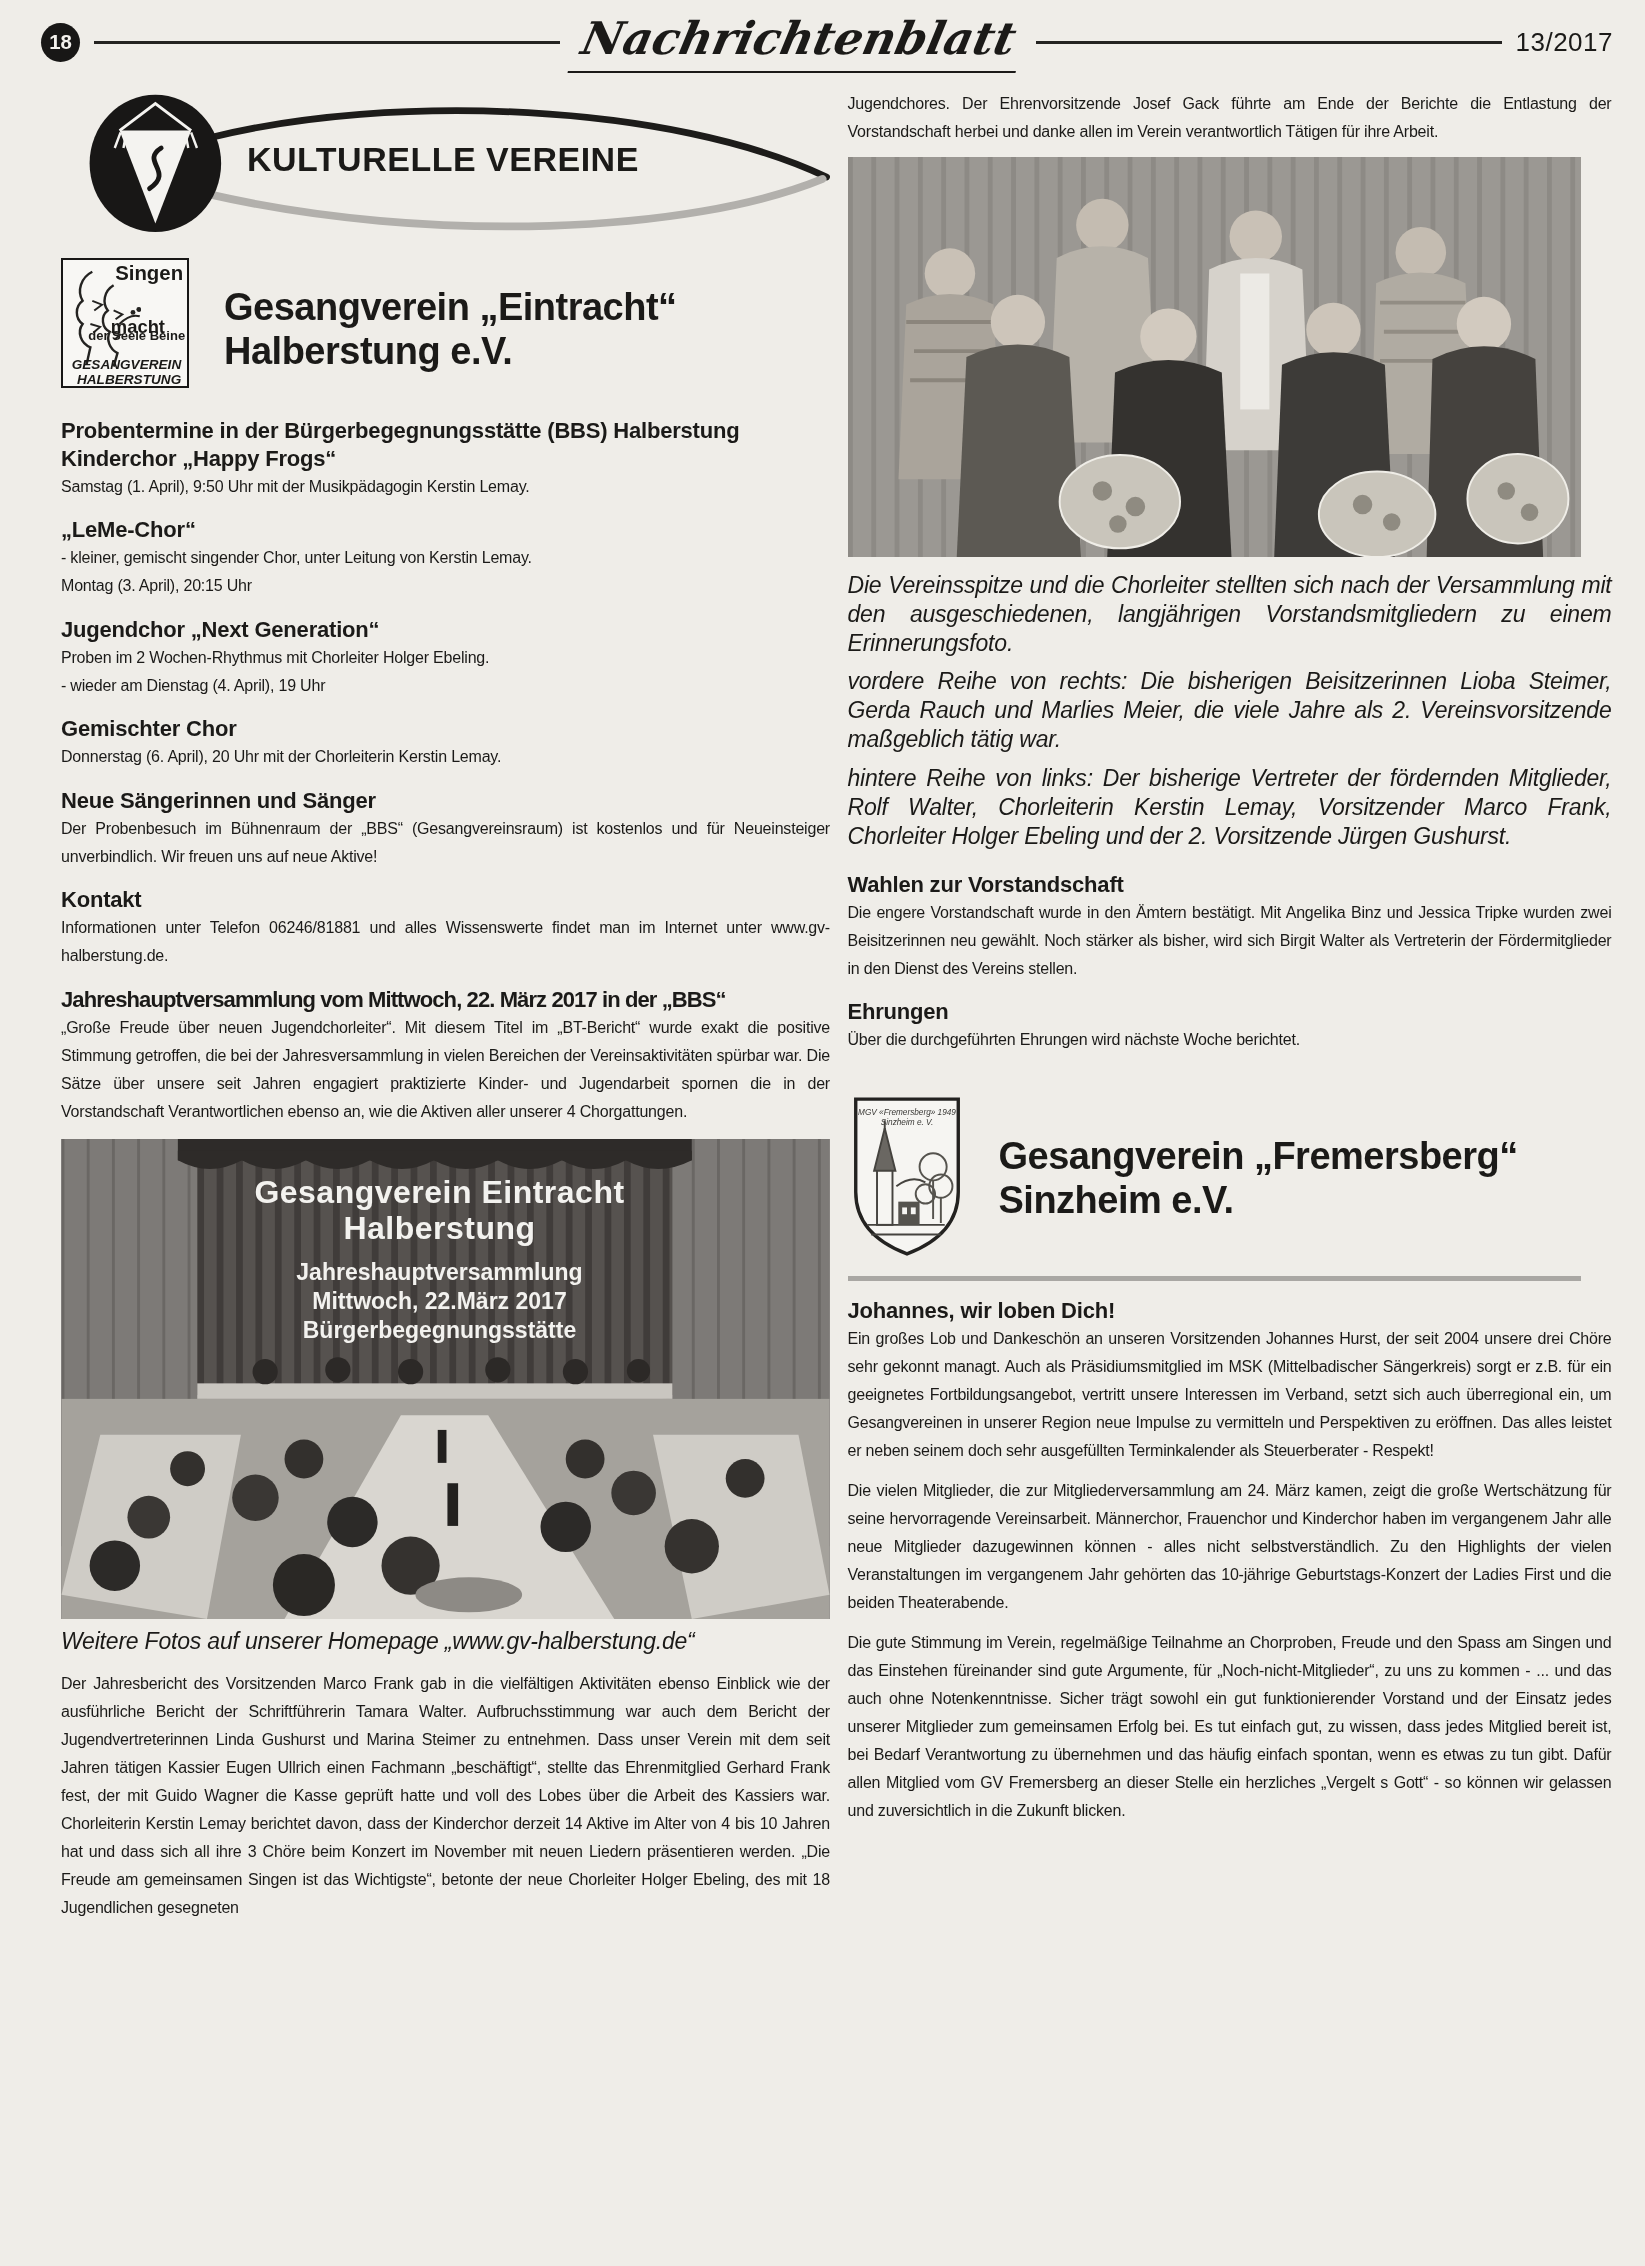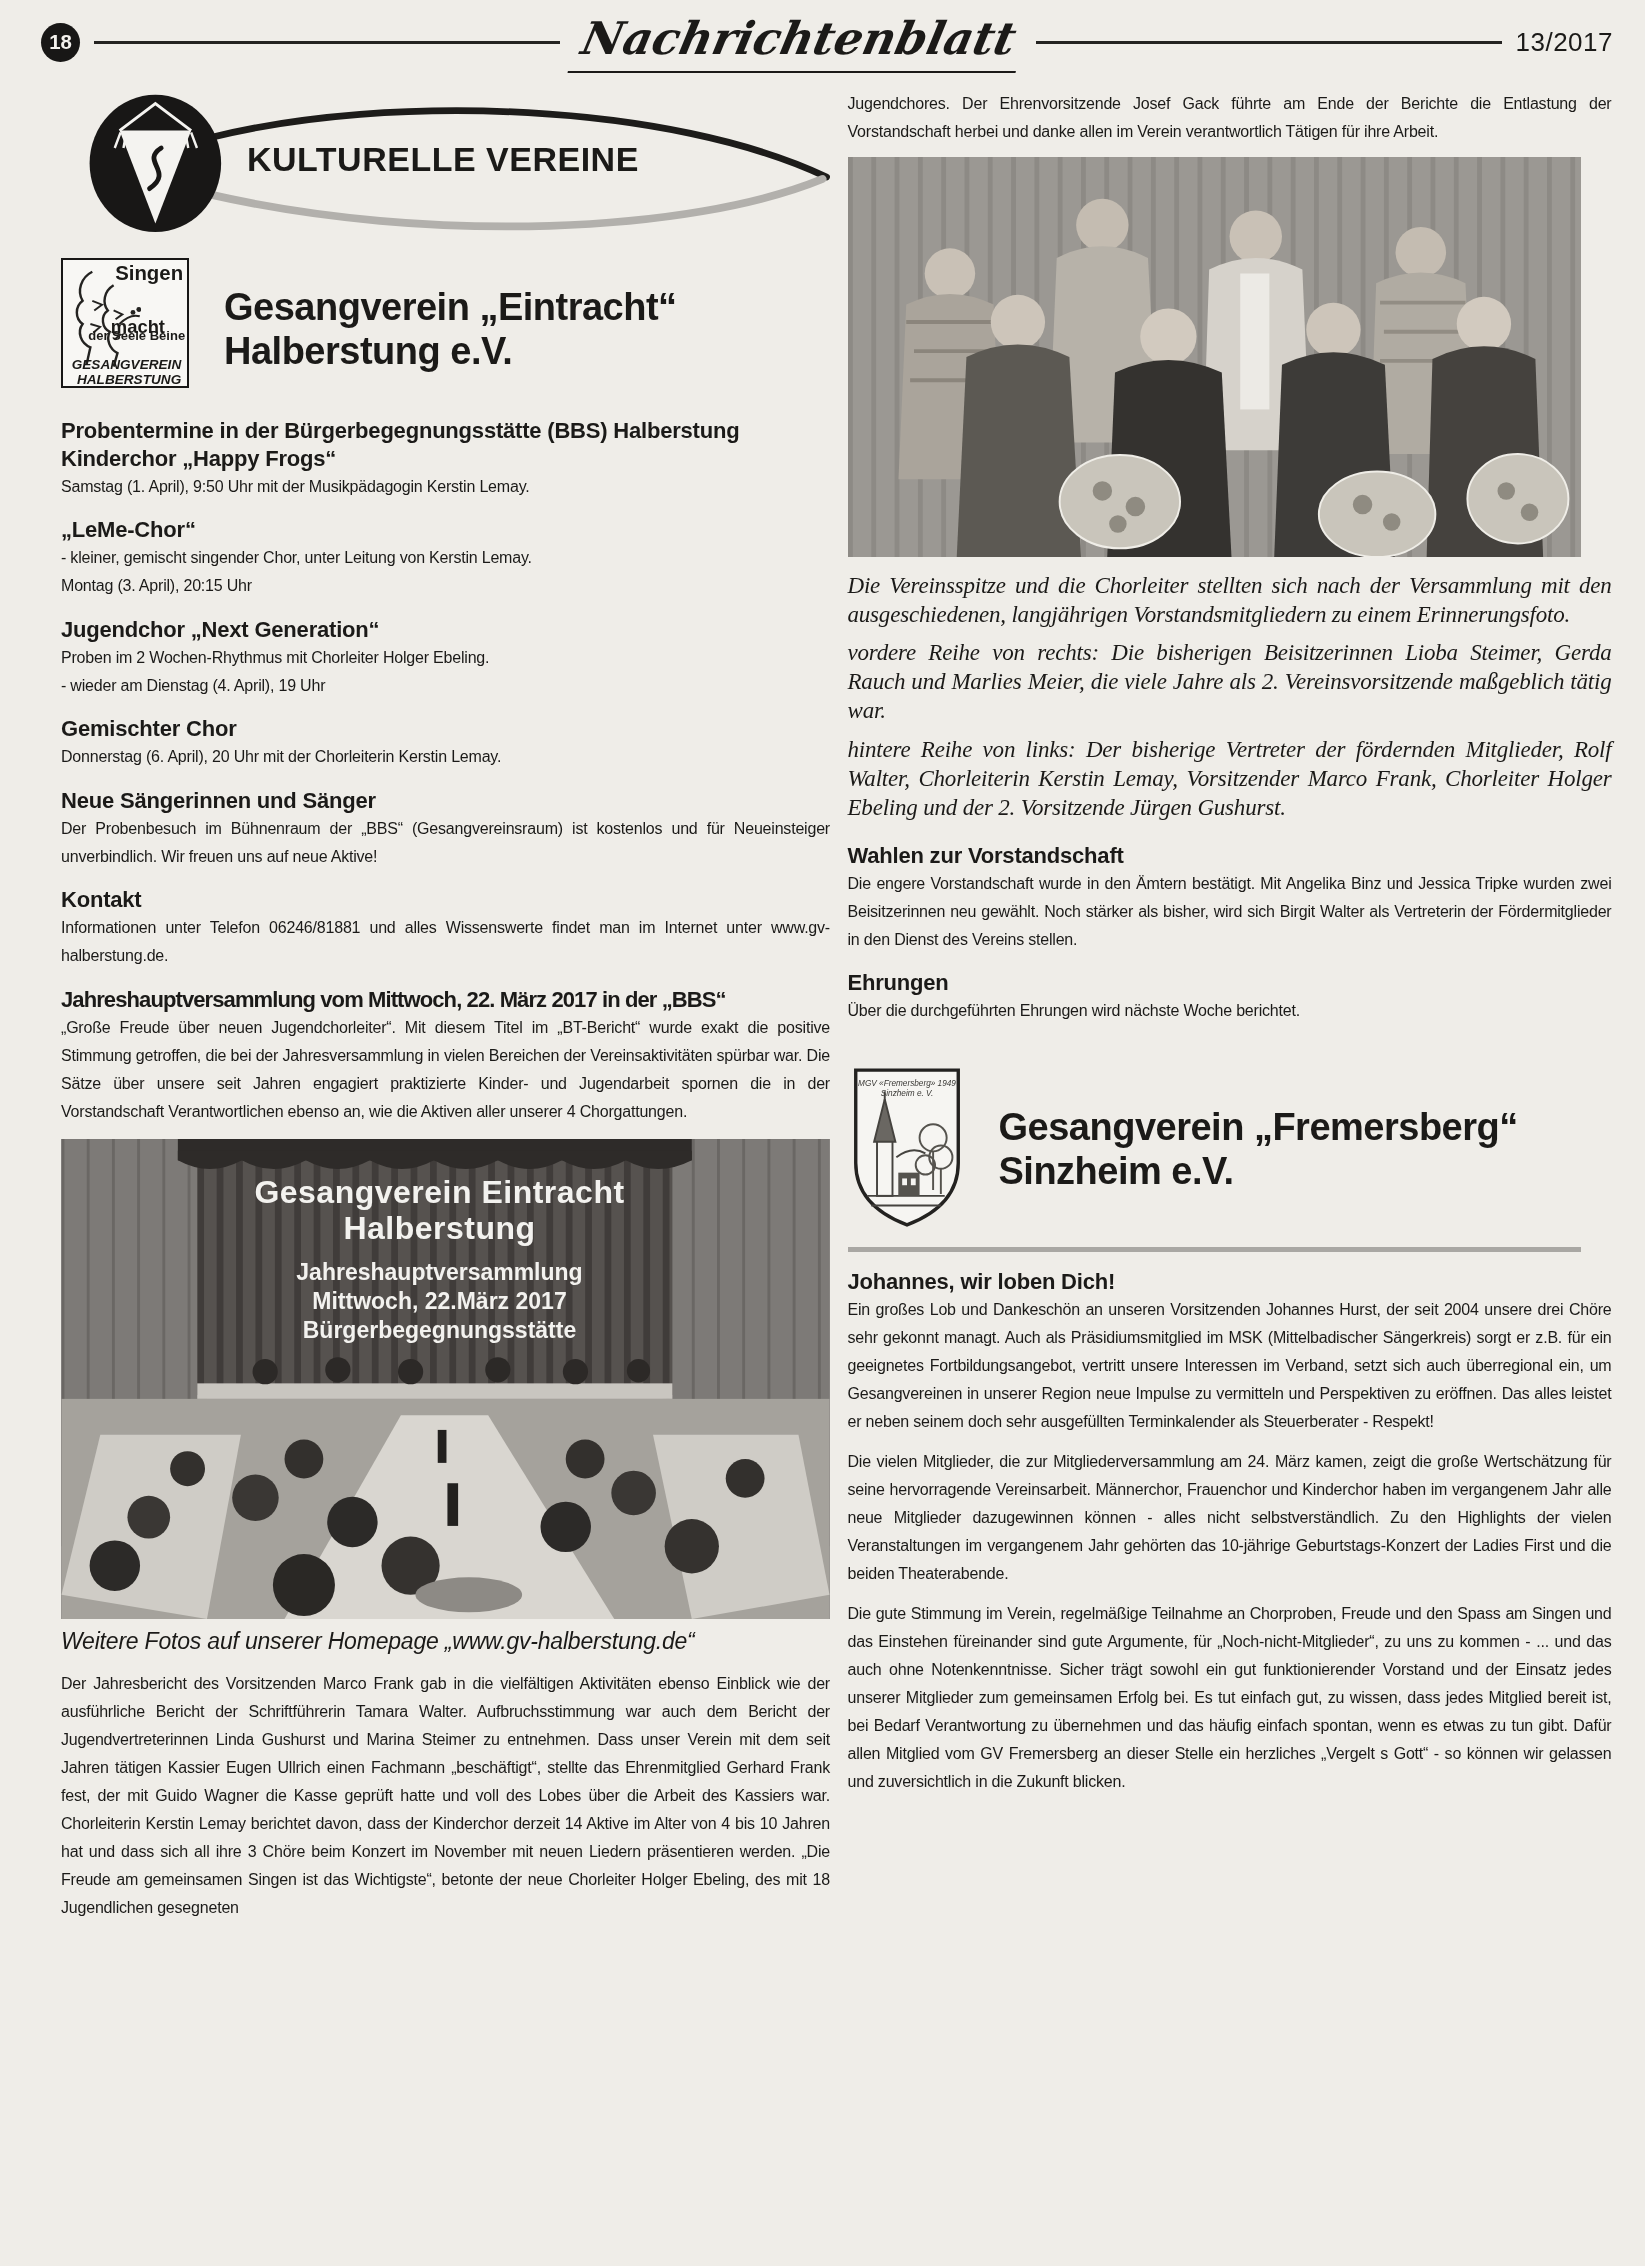--- a/index.html
+++ b/index.html
@@ -288,21 +288,21 @@
               <circle cx="296" cy="360" r="10"></circle>
               <circle cx="278" cy="378" r="9"></circle>
             <circle cx="530" cy="358" r="10"></circle>
               <circle cx="560" cy="376" r="9"></circle>
             <circle cx="678" cy="344" r="9"></circle>
               <circle cx="702" cy="366" r="9"></circle>
           </g>
         </svg>
       </figure>
 
-      <div class="caption-block" style="margin-top:13.6px;font-family:Liberation Serif, serif;">
+      <div class="caption-block" style="margin-top:13.6px;">
         <p class="caption-italic">Die Vereinsspitze und die Chorleiter stellten sich nach der Versammlung mit den ausgeschiedenen, langjährigen Vorstandsmitgliedern zu einem Erinnerungsfoto.</p>
         <p class="caption-italic">vordere Reihe von rechts: Die bisherigen Beisitzerinnen Lioba Steimer, Gerda Rauch und Marlies Meier, die viele Jahre als 2. Vereinsvorsitzende maßgeblich tätig war.</p>
         <p class="caption-italic">hintere Reihe von links: Der bisherige Vertreter der fördernden Mitglieder, Rolf Walter, Chorleiterin Kerstin Lemay, Vorsitzender Marco Frank, Chorleiter Holger Ebeling und der 2. Vorsitzende Jürgen Gushurst.</p>
       </div>
 
       <p class="h" style="margin-top:19.4px;">Wahlen zur Vorstandschaft</p>
       <p class="body">Die engere Vorstandschaft wurde in den Ämtern bestätigt. Mit Angelika Binz und Jessica Tripke wurden zwei Beisitzerinnen neu gewählt. Noch stärker als bisher, wird sich Birgit Walter als Vertreterin der Fördermitglieder in den Dienst des Vereins stellen.</p>
 
       <p class="h gap">Ehrungen</p>
       <p class="body">Über die durchgeführten Ehrungen wird nächste Woche berichtet.</p>

